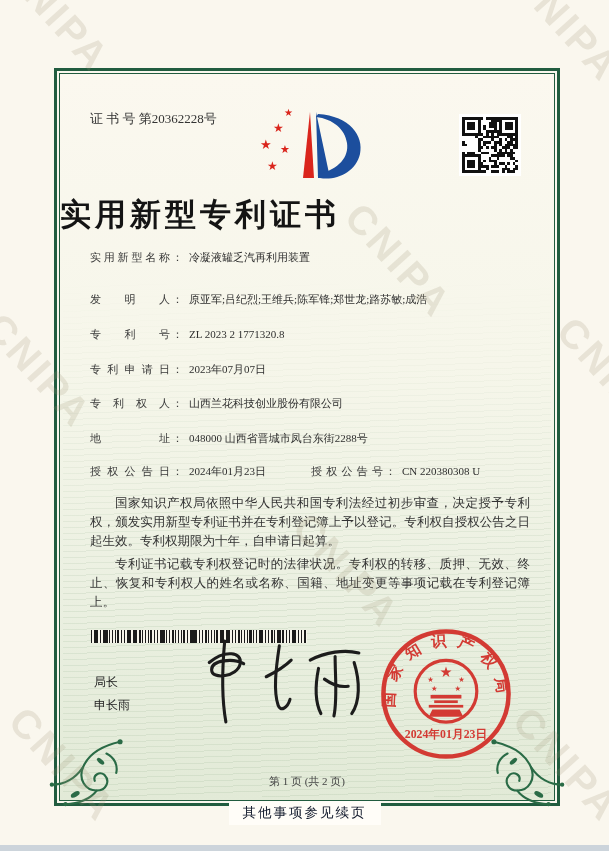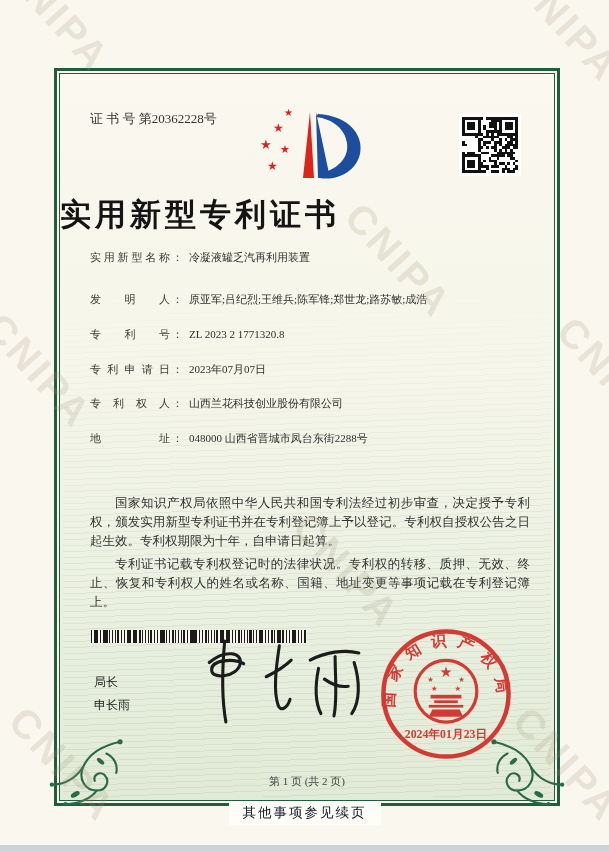--- a/index.html
+++ b/index.html
@@ -281,20 +281,26 @@
       <div class="field" style="top:288px">
         <span class="flabel">专利申请日</span><span class="colon">：</span><span class="fvalue">2023年07月07日</span>
       </div>
       <div class="field" style="top:322px">
         <span class="flabel">专利权人</span><span class="colon">：</span><span class="fvalue">山西兰花科技创业股份有限公司</span>
       </div>
       <div class="field" style="top:357px">
         <span class="flabel">地址</span><span class="colon">：</span><span class="fvalue">048000 山西省晋城市凤台东街2288号</span>
       </div>
 
+      <div class="field" style="top:390px">
+        <span class="flabel">授权公告日</span><span class="colon">：</span><span class="fvalue">2024年01月23日</span>
+        <span class="grant-pair2">
+          <span class="flabel2">授权公告号</span><span class="colon">：</span><span class="fvalue">CN 220380308 U</span>
+        </span>
+      </div>
 
       <div class="paras">
         <p>国家知识产权局依照中华人民共和国专利法经过初步审查，决定授予专利权，颁发实用新型专利证书并在专利登记簿上予以登记。专利权自授权公告之日起生效。专利权期限为十年，自申请日起算。</p>
         <p>专利证书记载专利权登记时的法律状况。专利权的转移、质押、无效、终止、恢复和专利权人的姓名或名称、国籍、地址变更等事项记载在专利登记簿上。</p>
       </div>
 
       <div class="barcode"></div>
 
       <div class="signer">
         <div>局长</div>

